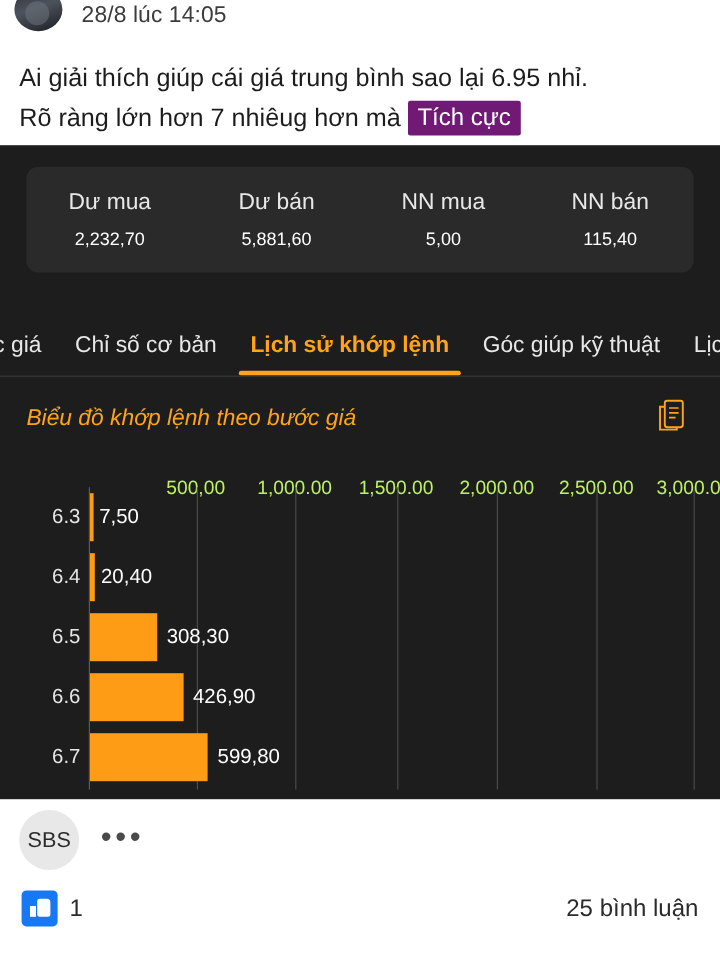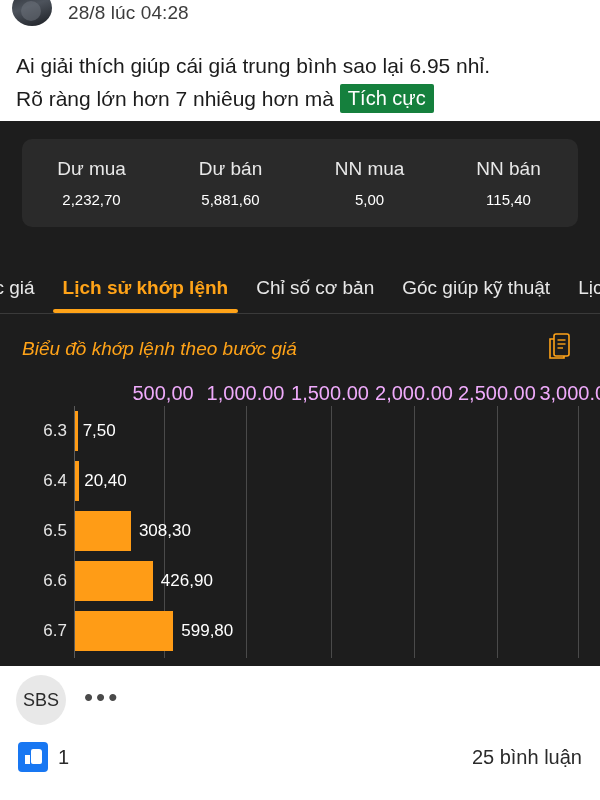--- a/index.html
+++ b/index.html
@@ -58,21 +58,21 @@
     padding: 14px 14px 6px 16px;
     font-size: 21px;
     line-height: 1.55;
     color: #1c1c1c;
   }
   .post-body .line {
     white-space: nowrap;
   }
   .tag-positive {
     display: inline-block;
-    background: #15803d;
+    background: #701a75;
     color: #ffffff;
     padding: 2px 8px 3px 8px;
     font-size: 20px;
     line-height: 1.2;
     border-radius: 2px;
     vertical-align: 1px;
   }
 
   
   .dark-card {
@@ -169,23 +169,23 @@
     margin-top: 22px;
     height: 280px;
   }
   .x-axis {
     position: relative;
     height: 24px;
     margin-left: 52px;
   }
   .x-tick {
     position: absolute;
-    top: 0;
-    font-size: 20px;
-    color: #f0abfc;
+    top: 17px;
+    font-size: 16px;
+    color: #bef264;
     transform: translateX(-50%);
     white-space: nowrap;
   }
   .plot {
     position: relative;
     margin-left: 52px;
     height: 252px;
     border-left: 1px solid #5a5a5a;
   }
   .gridline {
@@ -307,21 +307,21 @@
     font-size: 20px;
     color: #2b2b2b;
     text-align: right;
   }
 </style>
 </head>
 <body>
 
 <div class="post-header">
   <div class="avatar"></div>
-  <div class="post-time">28/8 lúc 04:28</div>
+  <div class="post-time">28/8 lúc 14:05</div>
 </div>
 
 <div class="post-body">
   <div class="line">Ai giải thích giúp cái giá trung bình sao lại 6.95 nhỉ.</div>
   <div class="line">
     <span>Rõ ràng lớn hơn 7 nhiêug hơn mà</span>
     <span class="tag-positive">Tích cực</span>
   </div>
 </div>
 
@@ -341,22 +341,22 @@
       <div class="value">5,00</div>
     </div>
     <div class="stat">
       <div class="label">NN bán</div>
       <div class="value">115,40</div>
     </div>
   </div>
 
   <div class="tabbar">
     <div class="tab">ớc giá</div>
+    <div class="tab">Chỉ số cơ bản</div>
     <div class="tab active">Lịch sử khớp lệnh</div>
-    <div class="tab">Chỉ số cơ bản</div>
     <div class="tab">Góc giúp kỹ thuật</div>
     <div class="tab">Lịch</div>
   </div>
   <div class="tabbar-divider"></div>
 
   <div class="chart-wrap">
     <div class="chart-title">Biểu đồ khớp lệnh theo bước giá</div>
 
     <span class="copy-icon">
       <svg viewBox="0 0 26 30" width="26" height="30" aria-hidden="true">

